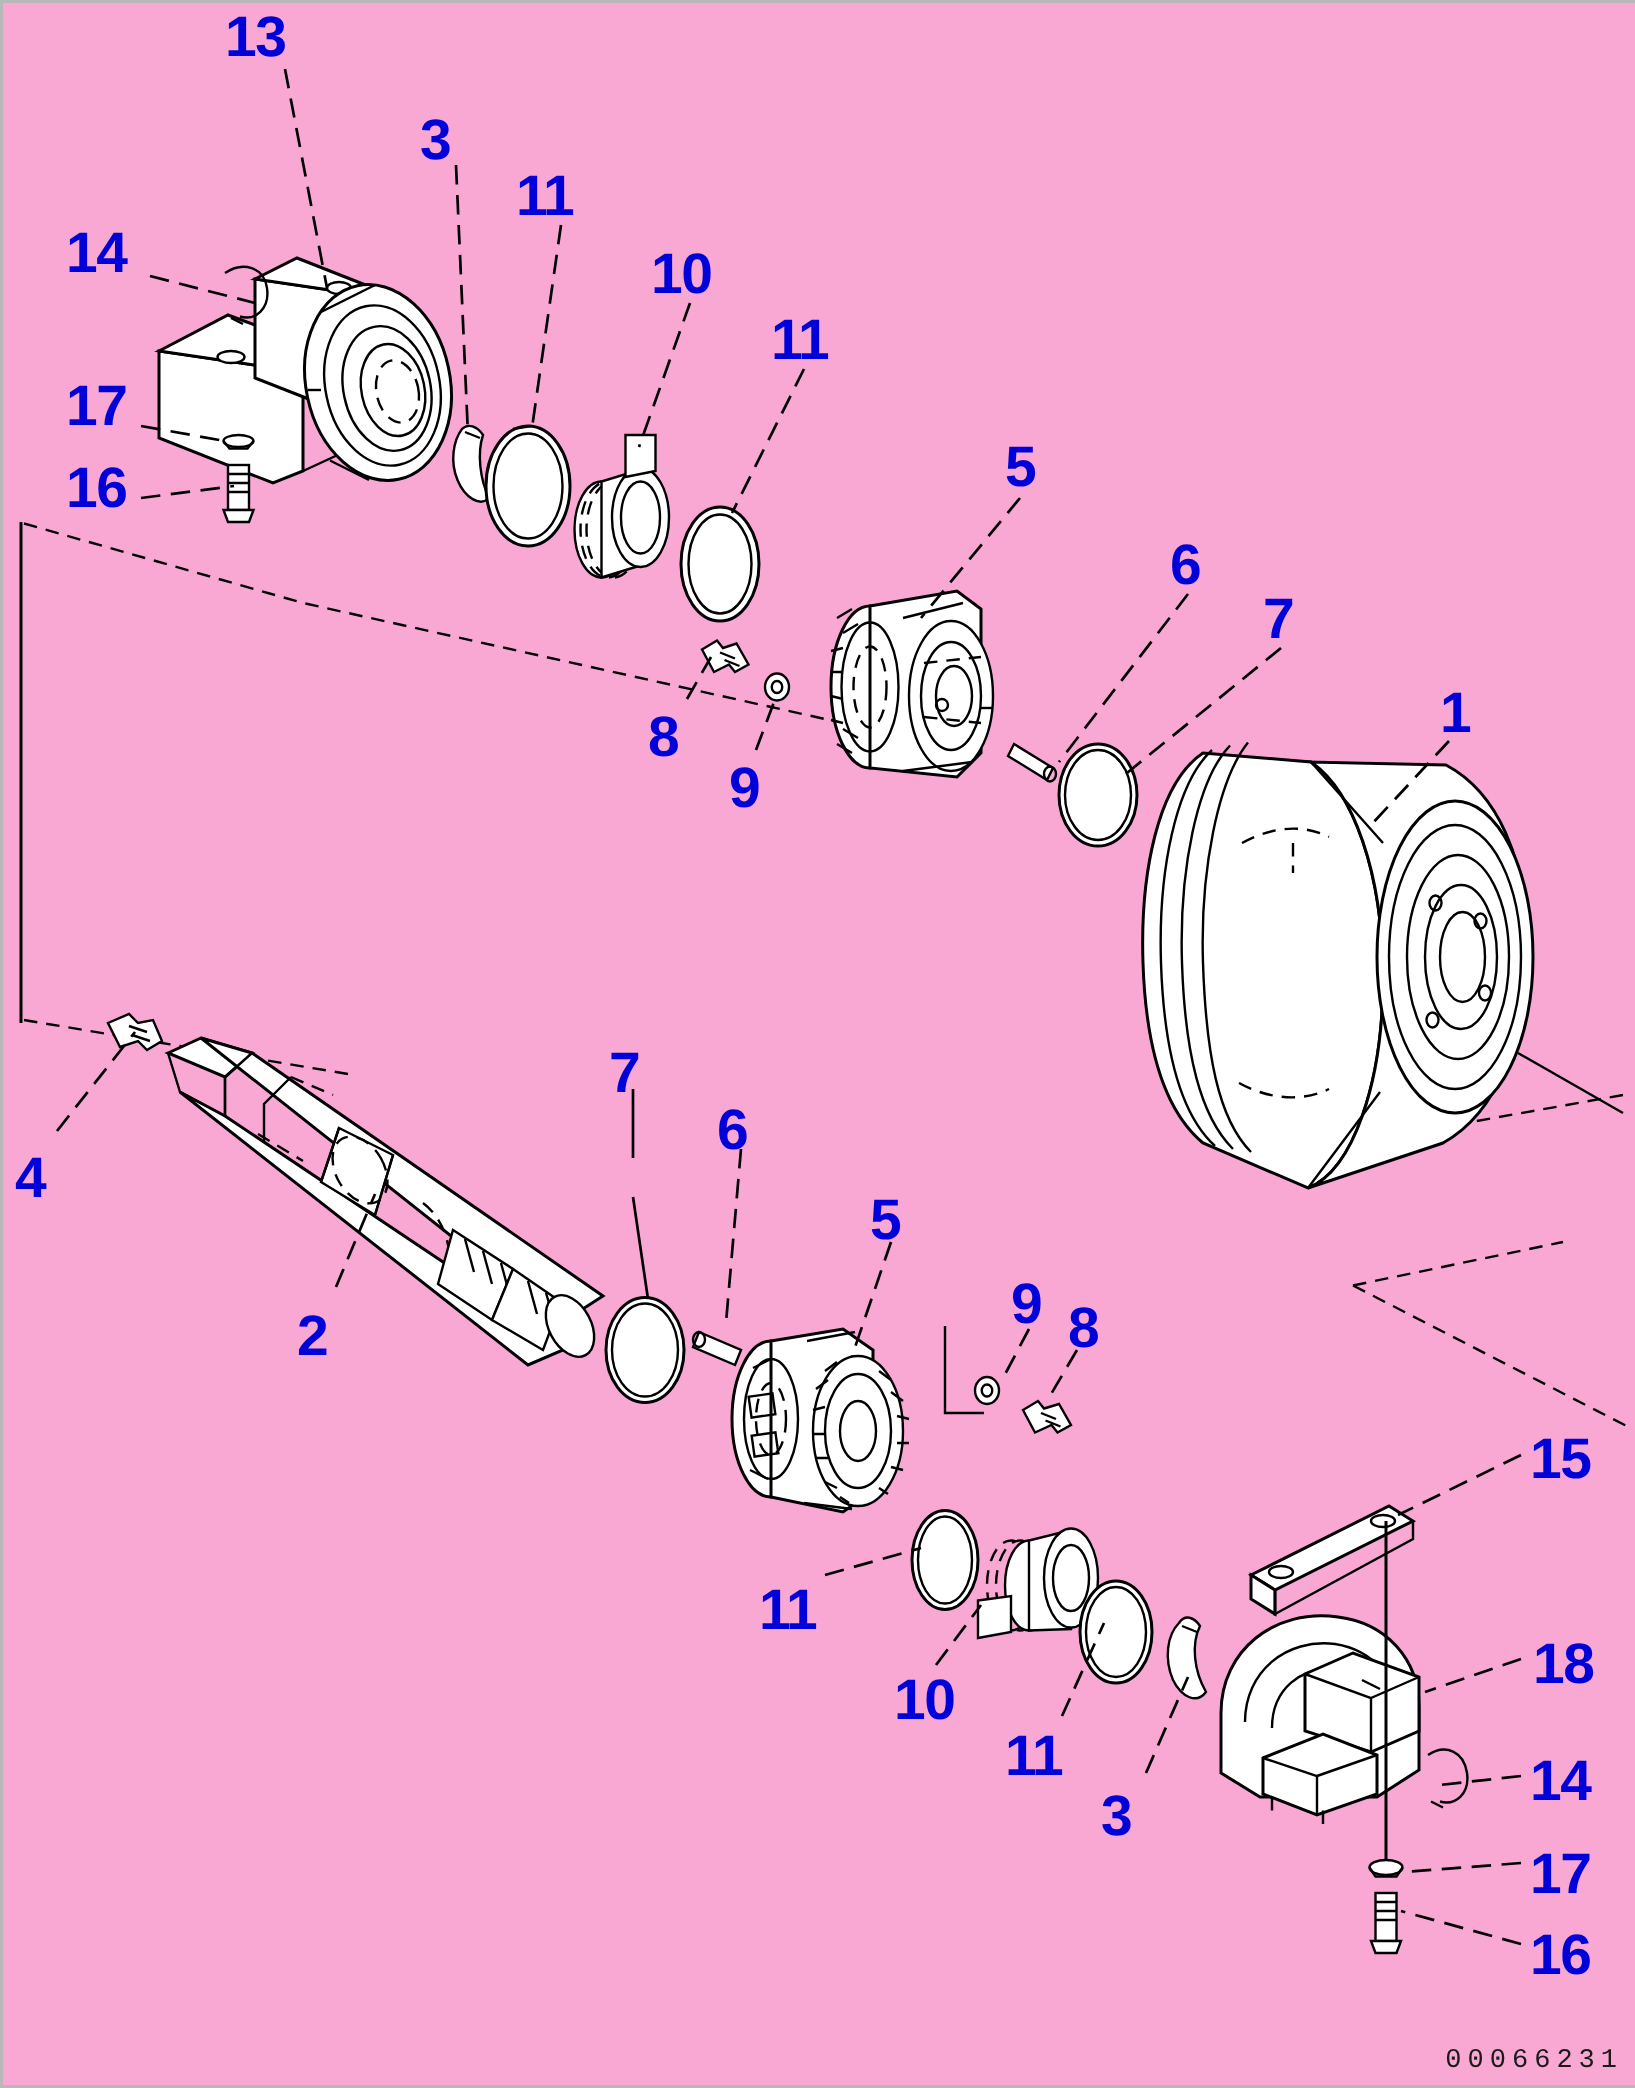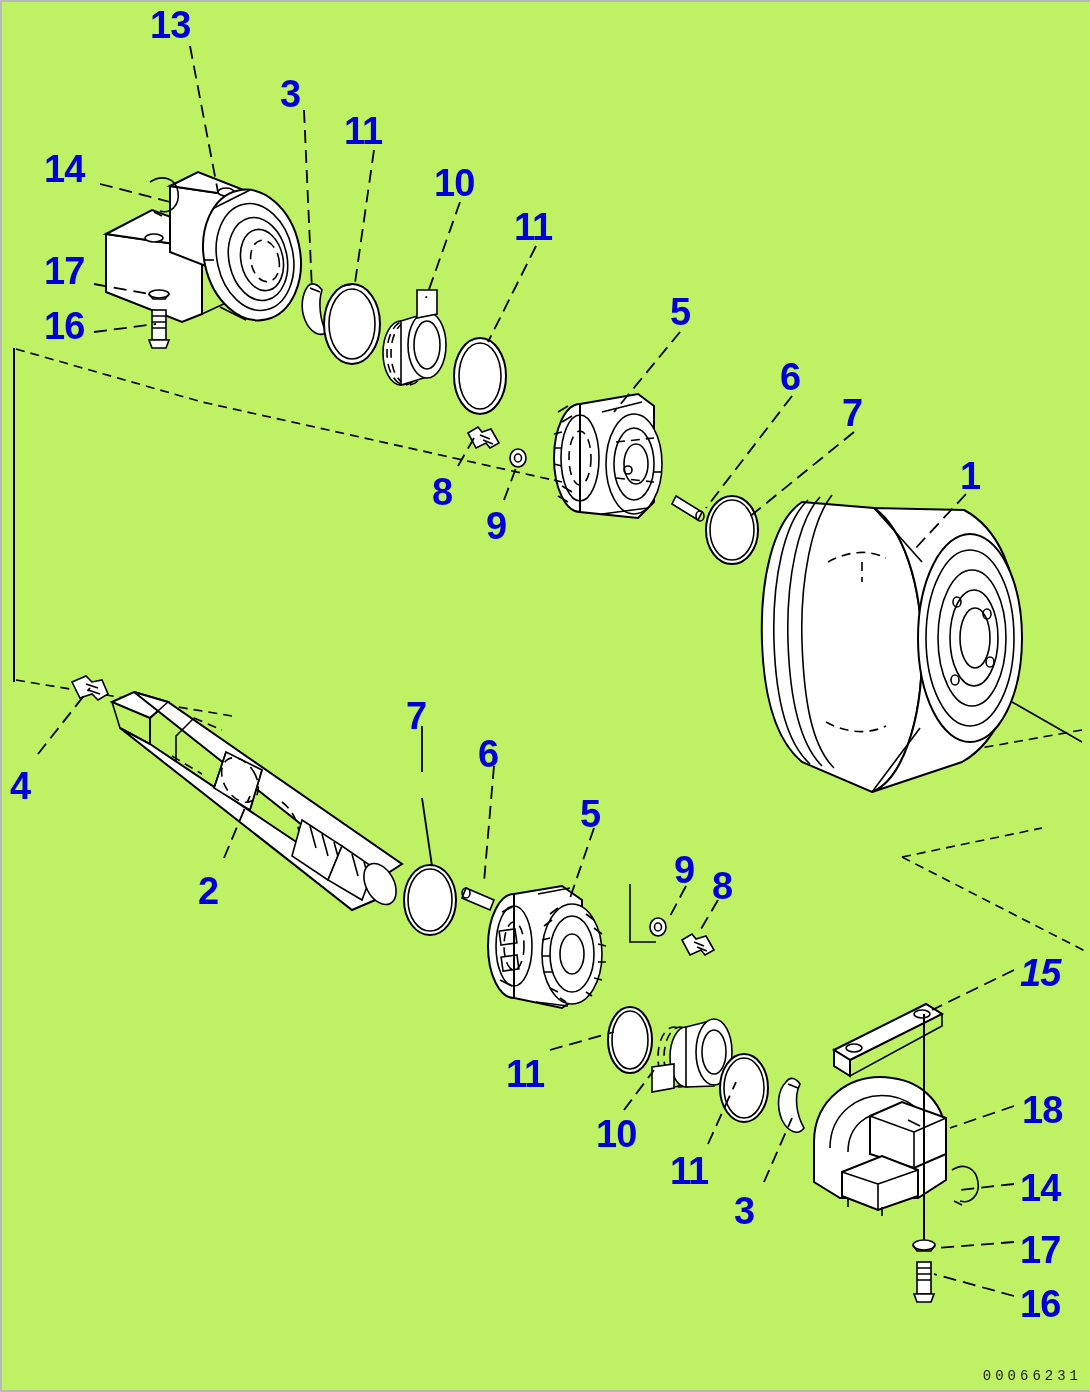--- a/index.html
+++ b/index.html
@@ -7,21 +7,21 @@
     padding: 0;
     background: #ffffff;
   }
   body {
     font-family: "Liberation Sans", sans-serif;
   }
   #page {
     position: relative;
     width: 1090px;
     height: 1392px;
-    background: #bef264;
+    background: #f9a8d4;
     overflow: hidden;
     border-left: 2px solid #b8b8b8;
     border-top: 2px solid #b8b8b8;
     border-bottom: 2px solid #b8b8b8;
     box-sizing: border-box;
   }
   #drawing {
     position: absolute;
     left: 0; top: 0;
     width: 1090px;
@@ -36,21 +36,21 @@
     line-height: 38px;
     letter-spacing: -1px;
     white-space: nowrap;
     user-select: none;
   }
   #drawing-number {
     position: absolute;
     right: 8px;
     bottom: 6px;
     font-family: "Liberation Mono", monospace;
-    font-size: 14px;
+    font-size: 18px;
     color: #1a1a1a;
     letter-spacing: 4px;
     white-space: nowrap;
   }
 </style>
 </head>
 <body>
 
 <div id="page">
 
@@ -377,21 +377,21 @@
       <div class="callout" style="left: 958px; top: 455px; color: rgb(0, 0, 216);">1</div>
       <div class="callout" style="left: 430px; top: 471px; color: rgb(0, 0, 216);">8</div>
       <div class="callout" style="left: 484px; top: 505px; color: rgb(0, 0, 216);">9</div>
       <div class="callout" style="left: 8px; top: 765px; color: rgb(0, 0, 216);">4</div>
       <div class="callout" style="left: 404px; top: 695px; color: rgb(0, 0, 216);">7</div>
       <div class="callout" style="left: 476px; top: 733px; color: rgb(0, 0, 216);">6</div>
       <div class="callout" style="left: 578px; top: 793px; color: rgb(0, 0, 216);">5</div>
       <div class="callout" style="left: 672px; top: 849px; color: rgb(0, 0, 216);">9</div>
       <div class="callout" style="left: 710px; top: 865px; color: rgb(0, 0, 216);">8</div>
       <div class="callout" style="left: 196px; top: 870px; color: rgb(0, 0, 216);">2</div>
-      <div class="callout" style="left: 1018px; top: 952px; color: rgb(0, 0, 216); font-style: italic;">15</div>
+      <div class="callout" style="left: 1018px; top: 952px; color: rgb(0, 0, 216);">15</div>
       <div class="callout" style="left: 504px; top: 1053px; color: rgb(0, 0, 216);">11</div>
       <div class="callout" style="left: 1020px; top: 1089px; color: rgb(0, 0, 216);">18</div>
       <div class="callout" style="left: 594px; top: 1113px; color: rgb(0, 0, 216);">10</div>
       <div class="callout" style="left: 668px; top: 1150px; color: rgb(0, 0, 216);">11</div>
       <div class="callout" style="left: 1018px; top: 1167px; color: rgb(0, 0, 216);">14</div>
       <div class="callout" style="left: 732px; top: 1190px; color: rgb(0, 0, 216);">3</div>
       <div class="callout" style="left: 1018px; top: 1229px; color: rgb(0, 0, 216);">17</div>
       <div class="callout" style="left: 1018px; top: 1283px; color: rgb(0, 0, 216);">16</div>
     </div>
 

